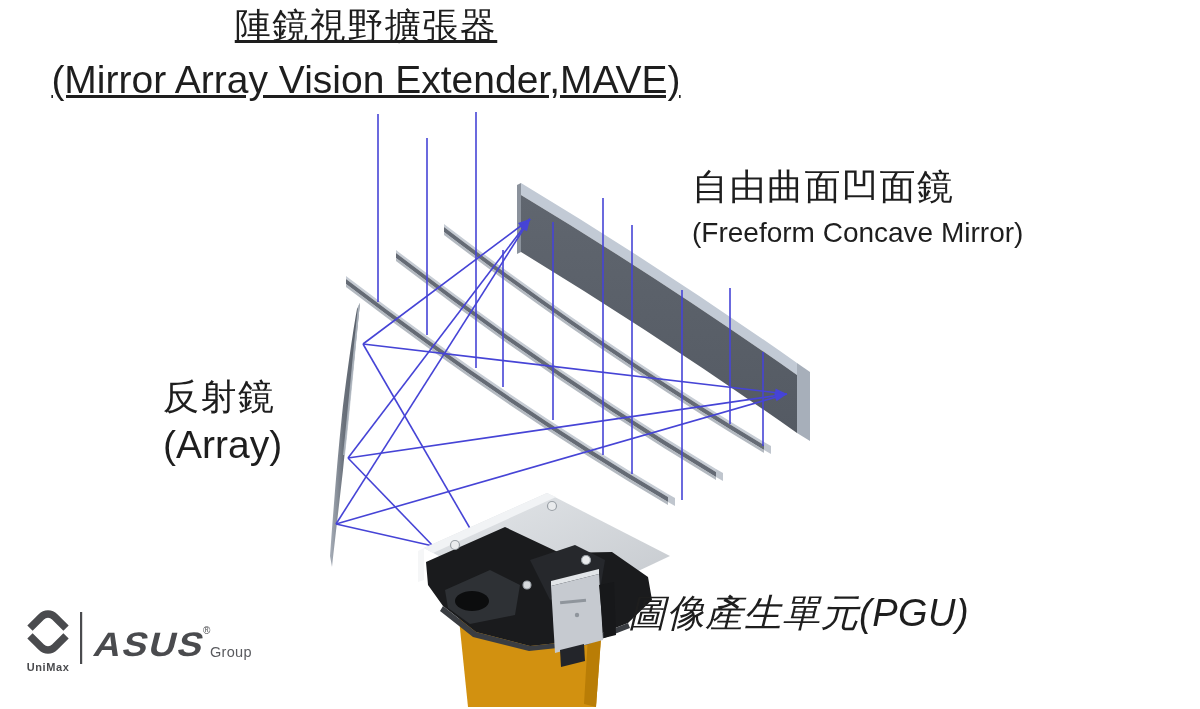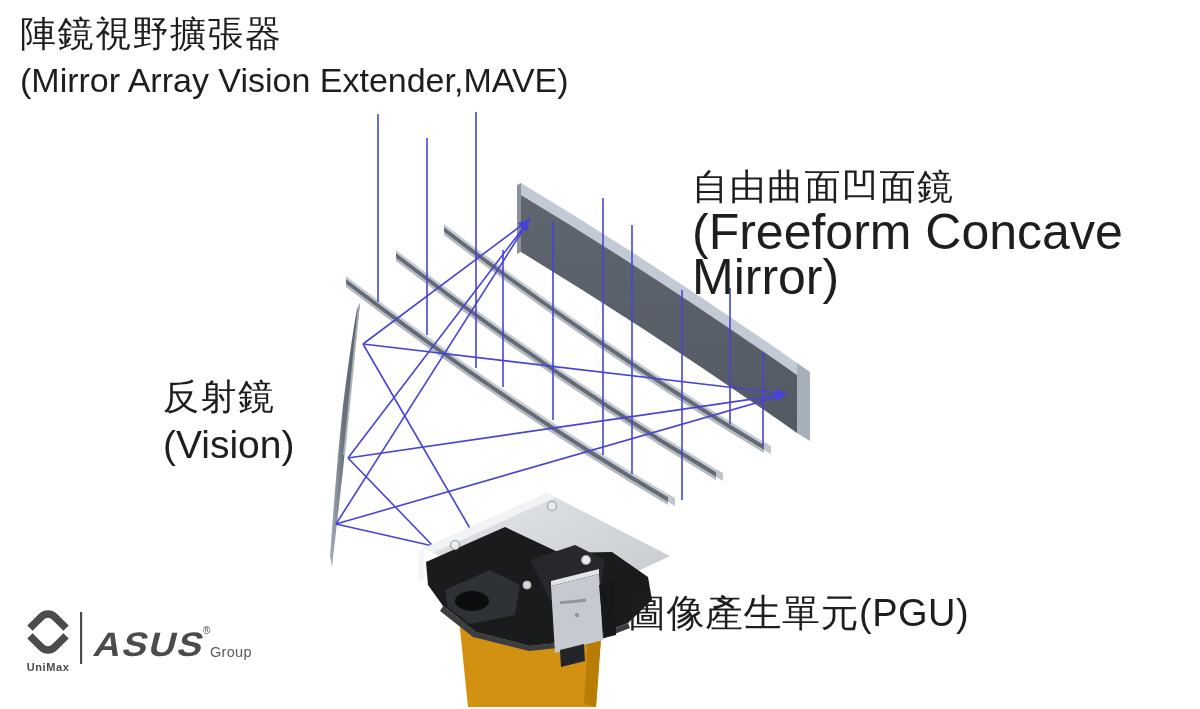--- a/index.html
+++ b/index.html
@@ -3,30 +3,30 @@
 <meta charset="utf-8">
 <style>
   html,body{margin:0;padding:0;background:#ffffff;}
   .stage{position:relative;width:1200px;height:709px;overflow:hidden;background:#ffffff;
          font-family:"Liberation Sans","DejaVu Sans",sans-serif;color:var(--ink,#1e1e1e);}
   svg{position:absolute;left:0;top:0;}
   .ray{stroke:var(--ray,#4644d6);stroke-width:1.6;fill:none;}
   .arrow{fill:var(--ray,#4644d6);}
   .lbl{position:absolute;color:var(--ink,#1e1e1e);font-weight:400;}
   .lbl .zh{letter-spacing:1.5px;}
-  #title{left:20px;top:10px;width:692px;text-align:left;}
+  #title{left:20px;top:2px;width:692px;text-align:center;text-decoration:underline;}
   #title .zh{font-size:36px;line-height:48px;}
-  #title .en{font-size:34px;line-height:45px;}
+  #title .en{font-size:39px;line-height:45px;margin-top:7px;}
   #label-freeform{left:692px;top:164px;}
   #label-freeform .zh{font-size:36px;line-height:46px;}
-  #label-freeform .en{font-size:50px;line-height:45px;}
+  #label-freeform .en{font-size:28px;line-height:45px;}
   #label-fold{left:163px;top:372px;}
   #label-fold .zh{font-size:36px;line-height:50px;}
   #label-fold .en{font-size:39px;line-height:46px;}
-  #label-pgu{left:628px;top:588px;font-size:38px;letter-spacing:0.5px;}
+  #label-pgu{left:628px;top:588px;font-size:38px;letter-spacing:0.5px;font-style:italic;}
   .logo-ink{fill:var(--logo,#4a4b4e);}
   .logo-stroke{stroke:var(--logo,#4a4b4e);fill:none;}
 </style>
 </head>
 <body>
 
 <div class="stage">
 
 <svg width="1200" height="709" viewBox="0 0 1200 709">
   <defs>
@@ -168,18 +168,18 @@
   <div class="en">(Mirror Array Vision Extender,MAVE)</div>
 </div>
 
 <div class="lbl" id="label-freeform">
   <div class="zh">自由曲面凹面鏡</div>
   <div class="en">(Freeform Concave Mirror)</div>
 </div>
 
 <div class="lbl" id="label-fold">
   <div class="zh">反射鏡</div>
-  <div class="en">(Vision)</div>
+  <div class="en">(Array)</div>
 </div>
 
 <div class="lbl" id="label-pgu">圖像產生單元(PGU)</div>
 
 </div>
 
 </body></html>

